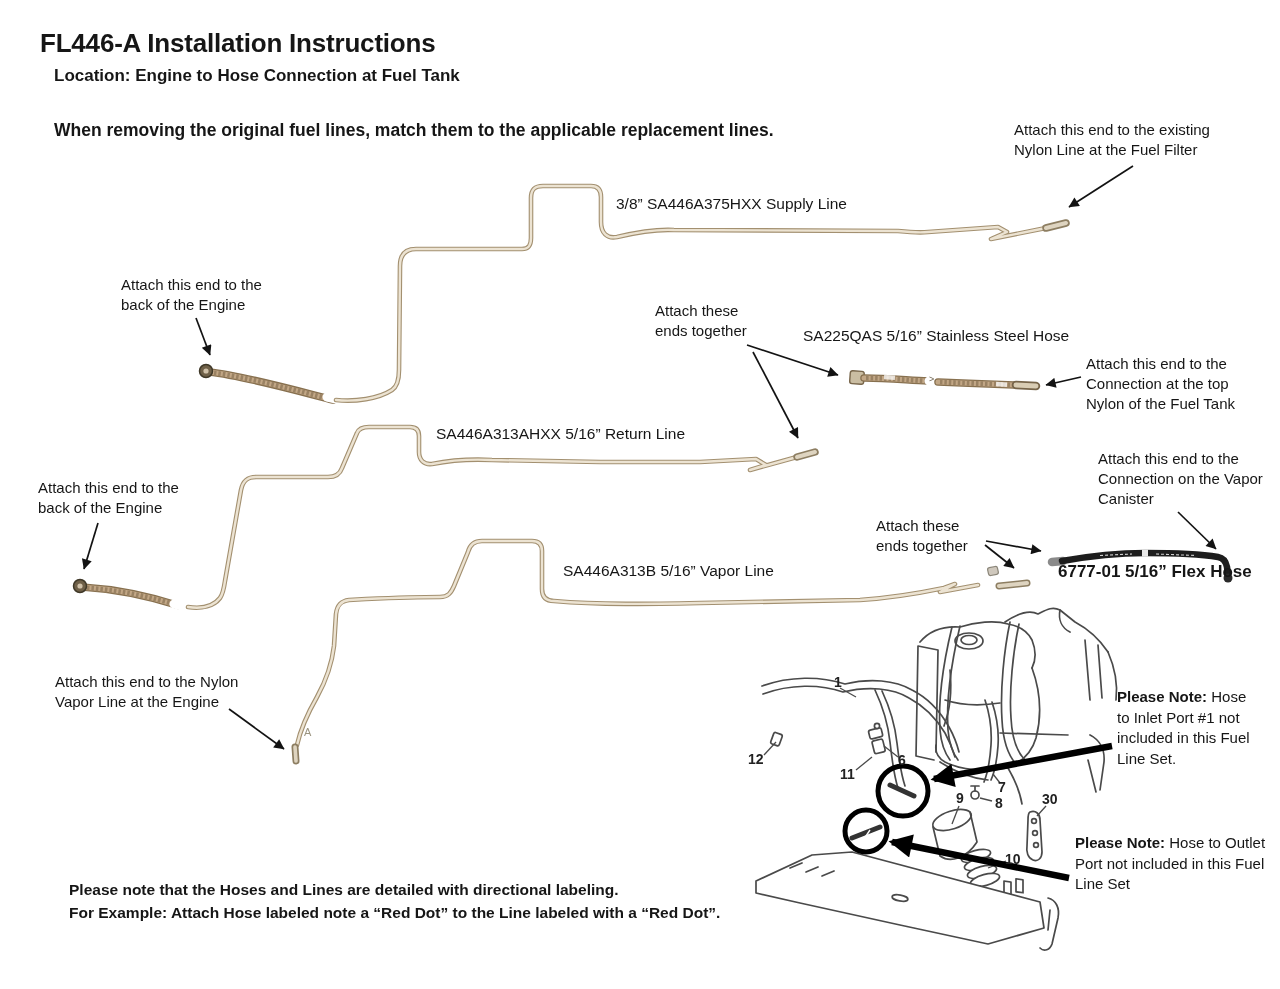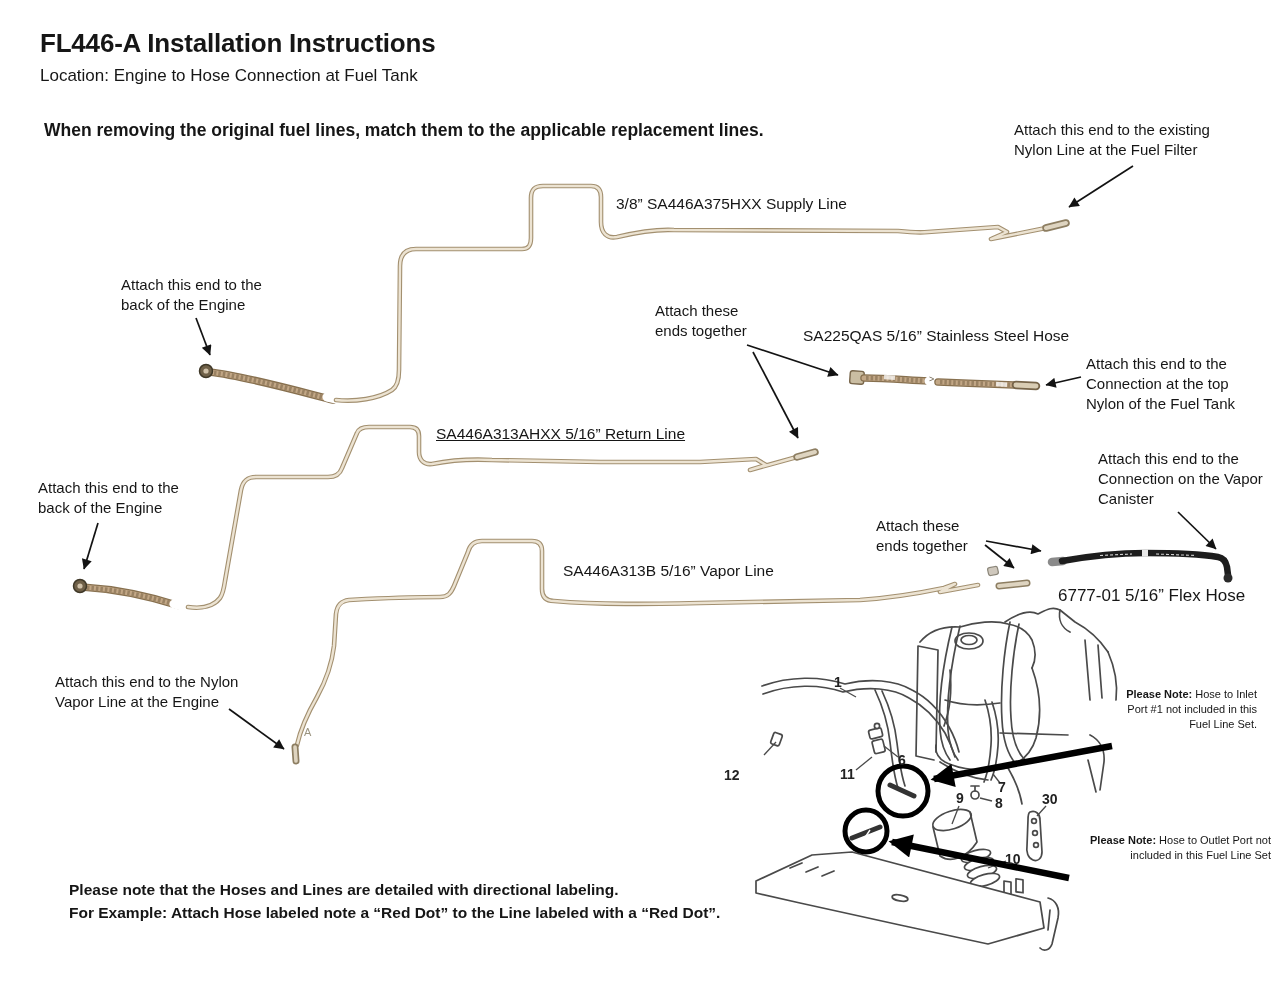--- a/index.html
+++ b/index.html
@@ -2,25 +2,25 @@
 <html><head>
 <meta charset="utf-8">
 <style>
   html,body{margin:0;padding:0;background:#888;}
   #page{
     position:relative;width:1280px;height:989px;background:#ffffff;
     font-family:"Liberation Sans", sans-serif;color:#161616;overflow:hidden;
   }
   .abs{position:absolute;}
   .title{font-size:26px;font-weight:700;letter-spacing:-0.2px;}
-  .subtitle{font-size:17px;font-weight:400;}
+  .subtitle{font-size:17px;font-weight:700;margin-left:14px;}
   .intro{font-size:17.5px;font-weight:700;}
   .ann{font-size:15px;line-height:1.34;}
   .lbl{font-size:15.5px;white-space:nowrap;}
-  .note{font-size:11px;line-height:1.38;text-align:right;}
+  .note{font-size:15px;line-height:1.38;}
   .note b{font-weight:700;}
   .footer{font-size:15.5px;font-weight:700;line-height:1.5;margin-left:36px;}
   .callout{font-size:14px;font-weight:600;color:#222;}
   .mark-a{font-size:11px;color:#9a937f;}
   .dirmark{font-size:9px;color:#6a5f4c;}
   svg{position:absolute;left:0;top:0;}
   .tube-o{fill:none;stroke:#a39070;stroke-width:4.6;stroke-linejoin:round;stroke-linecap:round;}
   .tube-i{fill:none;stroke:#ece3d2;stroke-width:2.4;stroke-linejoin:round;stroke-linecap:round;}
   .braid-o{fill:none;stroke:#87704f;stroke-width:7.6;stroke-linecap:round;}
   .braid-i{fill:none;stroke:#c2a786;stroke-width:5;stroke-linecap:round;}
@@ -197,27 +197,27 @@
     <g>
       <circle class="hilite" cx="903" cy="791" r="25"></circle>
       <circle class="hilite" cx="866" cy="831" r="21"></circle>
       <path class="arrow-big" marker-end="url(#ahBig)" d="M1112,746 L934,779"></path>
       <path class="arrow-big" marker-end="url(#ahBig)" d="M1069,878 L892,842"></path>
     </g>
   </svg>
 
   <div class="abs title" style="left:40px;top:28px;">FL446-A Installation Instructions</div>
   <div class="abs subtitle" style="left:40px;top:66px;">Location: Engine to Hose Connection at Fuel Tank</div>
-  <div class="abs intro" style="left:44px;top:120px;text-align:center;">When removing the original fuel lines, match them to the applicable replacement lines.</div>
+  <div class="abs intro" style="left:54px;top:120px;text-align:center;">When removing the original fuel lines, match them to the applicable replacement lines.</div>
 
   <div class="abs lbl" style="left:616px;top:195px;text-align:center;">3/8” SA446A375HXX Supply Line</div>
   <div class="abs lbl" style="left:803px;top:327px;">SA225QAS 5/16” Stainless Steel Hose</div>
-  <div class="abs lbl" style="left:436px;top:425px;text-decoration:underline;">SA446A313AHXX 5/16” Return Line</div>
+  <div class="abs lbl" style="left:436px;top:425px;">SA446A313AHXX 5/16” Return Line</div>
   <div class="abs lbl" style="left:563px;top:562px;">SA446A313B 5/16” Vapor Line</div>
-  <div class="abs lbl" style="left:1058px;top:586px;font-size:17px;">6777-01 5/16” Flex Hose</div>
+  <div class="abs lbl" style="left:1058px;top:562px;font-size:17px;font-weight:bold;">6777-01 5/16” Flex Hose</div>
 
   <div class="abs ann" style="left:1014px;top:120px;width:225px;">Attach this end to the existing Nylon Line at the Fuel Filter</div>
   <div class="abs ann" style="left:121px;top:275px;width:170px;">Attach this end to the back of the Engine</div>
   <div class="abs ann" style="left:655px;top:301px;width:115px;">Attach these ends together</div>
   <div class="abs ann" style="left:1086px;top:354px;width:165px;">Attach this end to the Connection at the top Nylon of the Fuel Tank</div>
   <div class="abs ann" style="left:38px;top:478px;width:170px;">Attach this end to the back of the Engine</div>
   <div class="abs ann" style="left:1098px;top:449px;width:190px;">Attach this end to the Connection on the Vapor Canister</div>
   <div class="abs ann" style="left:876px;top:516px;width:110px;">Attach these ends together</div>
   <div class="abs ann" style="left:55px;top:672px;width:215px;">Attach this end to the Nylon Vapor Line at the Engine</div>
 
@@ -227,21 +227,21 @@
   <div class="abs note" style="left:1075px;top:833px;width:196px;">
     <b>Please Note:</b><span> Hose to Outlet Port not included in this Fuel Line Set</span>
   </div>
 
   <div class="abs footer" style="left:33px;top:878px;">
     <div>Please note that the Hoses and Lines are detailed with directional labeling.</div>
     <div>For Example: Attach Hose labeled note a “Red Dot” to the Line labeled with a “Red Dot”.</div>
   </div>
 
   <div class="abs callout" style="left:834px;top:674px;">1</div>
-  <div class="abs callout" style="left:724px;top:751px;margin-top:16px;">12</div>
+  <div class="abs callout" style="left:748px;top:751px;">12</div>
   <div class="abs callout" style="left:840px;top:766px;">11</div>
   <div class="abs callout" style="left:898px;top:752px;">6</div>
   <div class="abs callout" style="left:998px;top:779px;">7</div>
   <div class="abs callout" style="left:995px;top:795px;">8</div>
   <div class="abs callout" style="left:956px;top:790px;">9</div>
   <div class="abs callout" style="left:1005px;top:851px;">10</div>
   <div class="abs callout" style="left:1042px;top:791px;">30</div>
 
   <div class="abs mark-a" style="left:304px;top:726px;">A</div>
   <div class="abs dirmark" style="left:929px;top:374px;">&gt;</div>

